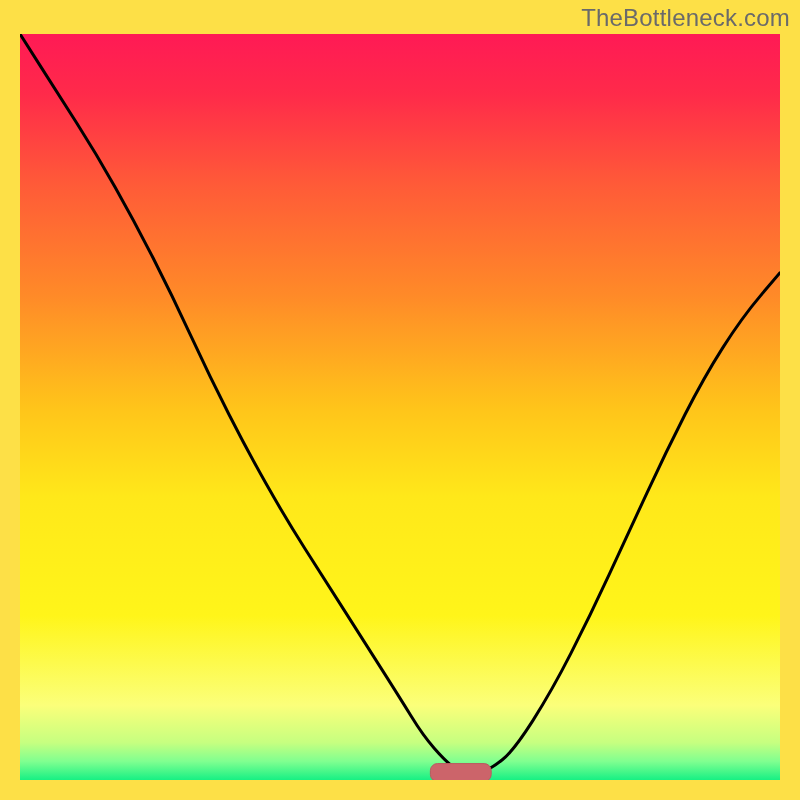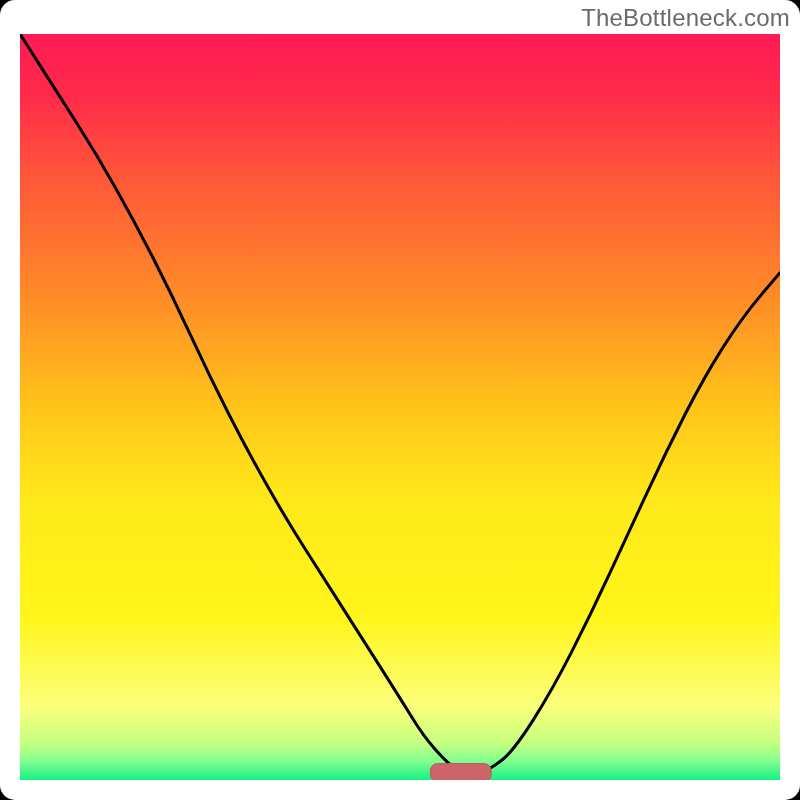--- a/index.html
+++ b/index.html
@@ -8,22 +8,21 @@
     width: 800px;
     height: 800px;
     background: #000;
     overflow: hidden;
     font-family: Arial, Helvetica, sans-serif;
   }
   .frame {
     position: relative;
     width: 800px;
     height: 800px;
-    background: #ffffff;
-    border-radius: 15px;
+    background: #fde047;
   }
   .watermark {
     position: absolute;
     top: 4px;
     right: 10px;
     font-size: 24px;
     font-weight: 500;
     color: #6a6a6a;
     letter-spacing: 0.2px;
   }

